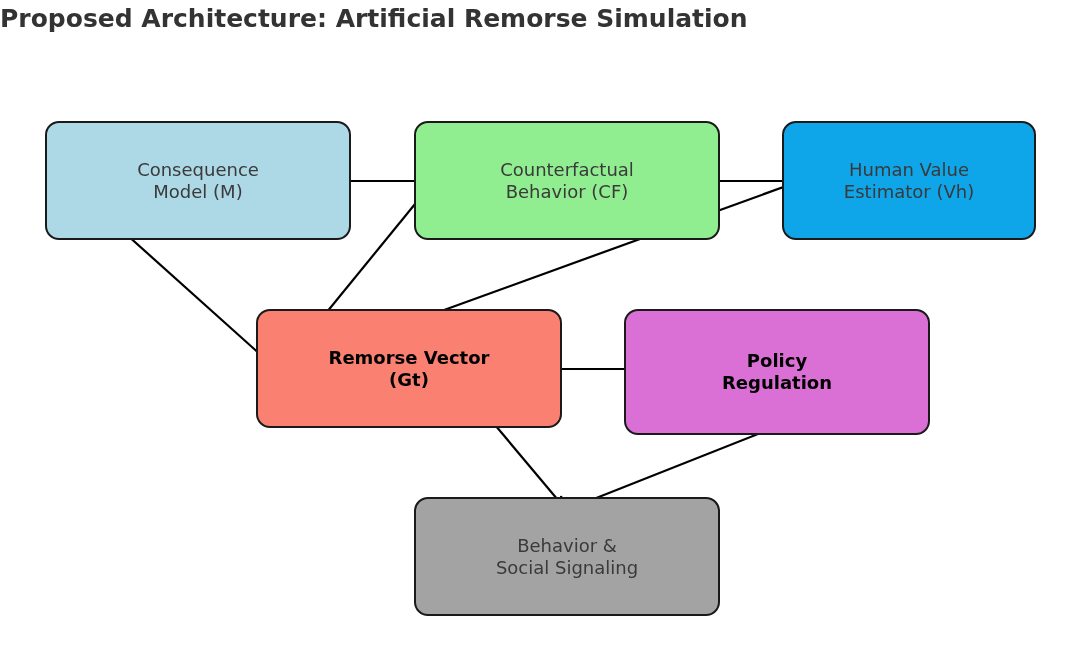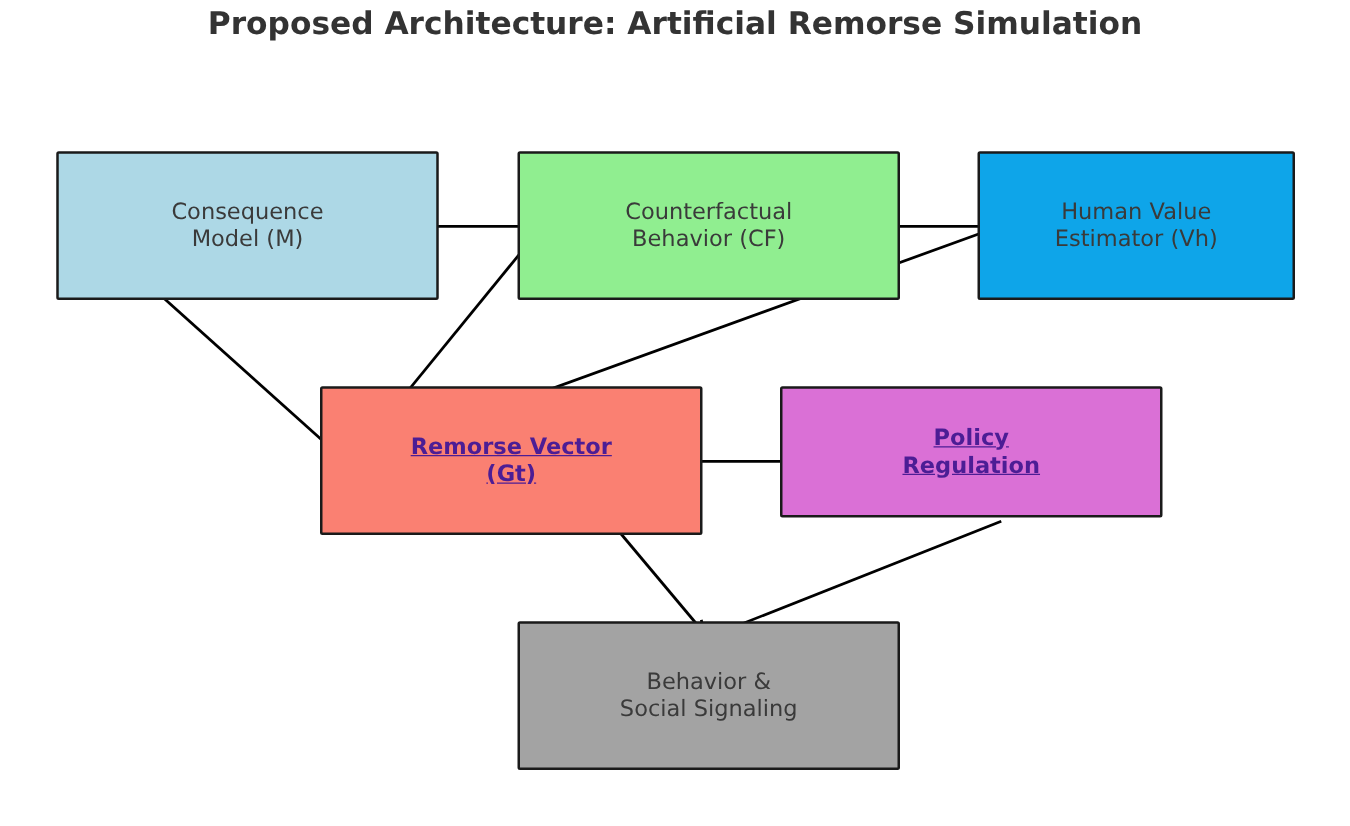--- a/index.html
+++ b/index.html
@@ -1,19 +1,19 @@
 <!DOCTYPE html>
 <html><head>
   <meta charset="utf-8">
   <style>
     html, body { margin: 0; padding: 0; background: #ffffff; }
     body { width: 1080px; height: 661px; position: relative; overflow: hidden; font-family: "DejaVu Sans", sans-serif; }
-    .title { position: absolute; left: 0; top: 4px; width: 1080px; text-align: center; font-weight: bold; font-size: 25px; color: #333333; font-family: "DejaVu Sans", sans-serif; }
-    .node { position: absolute; box-sizing: border-box; border: 2px solid #1a1a1a; border-radius: 2px; display: flex; align-items: center; justify-content: center; text-align: center; font-size: 18px; line-height: 22px; color: #3a3a3a; white-space: pre-line; }
-    .node.bold { font-weight: bold; color: #4c1d95; text-decoration: underline; }
+    .title { position: absolute; left: 0; top: 4px; width: 1080px; font-weight: bold; font-size: 25px; color: #333333; font-family: "DejaVu Sans", sans-serif; }
+    .node { position: absolute; box-sizing: border-box; border: 2px solid #1a1a1a; border-radius: 14px; display: flex; align-items: center; justify-content: center; text-align: center; font-size: 18px; line-height: 22px; color: #3a3a3a; white-space: pre-line; }
+    .node.bold { font-weight: bold; color: #000000; }
     svg.edges { position: absolute; left: 0; top: 0; }
   </style>
 </head>
 <body>
 
 <div class="title">Proposed Architecture: Artificial Remorse Simulation</div>
 
 <svg class="edges" width="1080" height="661">
   <defs>
     <marker id="arrowhead" markerWidth="12" markerHeight="12" refX="10" refY="6" orient="auto" markerUnits="userSpaceOnUse">
@@ -33,16 +33,16 @@
 </svg>
 
 <div class="node" id="node-M" style="left: 45px; top: 121px; width: 306px; height: 119px; background: rgb(173, 216, 230);"><span>Consequence
 Model (M)</span></div>
 <div class="node" id="node-CF" style="left: 414px; top: 121px; width: 306px; height: 119px; background: rgb(144, 238, 144);"><span>Counterfactual
 Behavior (CF)</span></div>
 <div class="node" id="node-Vh" style="left: 782px; top: 121px; width: 254px; height: 119px; background: #0ea5e9;"><span>Human Value
 Estimator (Vh)</span></div>
 <div class="node bold" id="node-Gt" style="left: 256px; top: 309px; width: 306px; height: 119px; background: rgb(250, 128, 114);"><span>Remorse Vector
 (Gt)</span></div>
-<div class="node bold" id="node-PR" style="left: 624px; top: 309px; width: 306px; height: 105px; background: rgb(218, 112, 214);"><span>Policy
+<div class="node bold" id="node-PR" style="left: 624px; top: 309px; width: 306px; height: 126px; background: rgb(218, 112, 214);"><span>Policy
 Regulation</span></div>
 <div class="node" id="node-BS" style="left: 414px; top: 497px; width: 306px; height: 119px; background: #a3a3a3;"><span>Behavior &amp;
 Social Signaling</span></div>
 
 </body></html>

